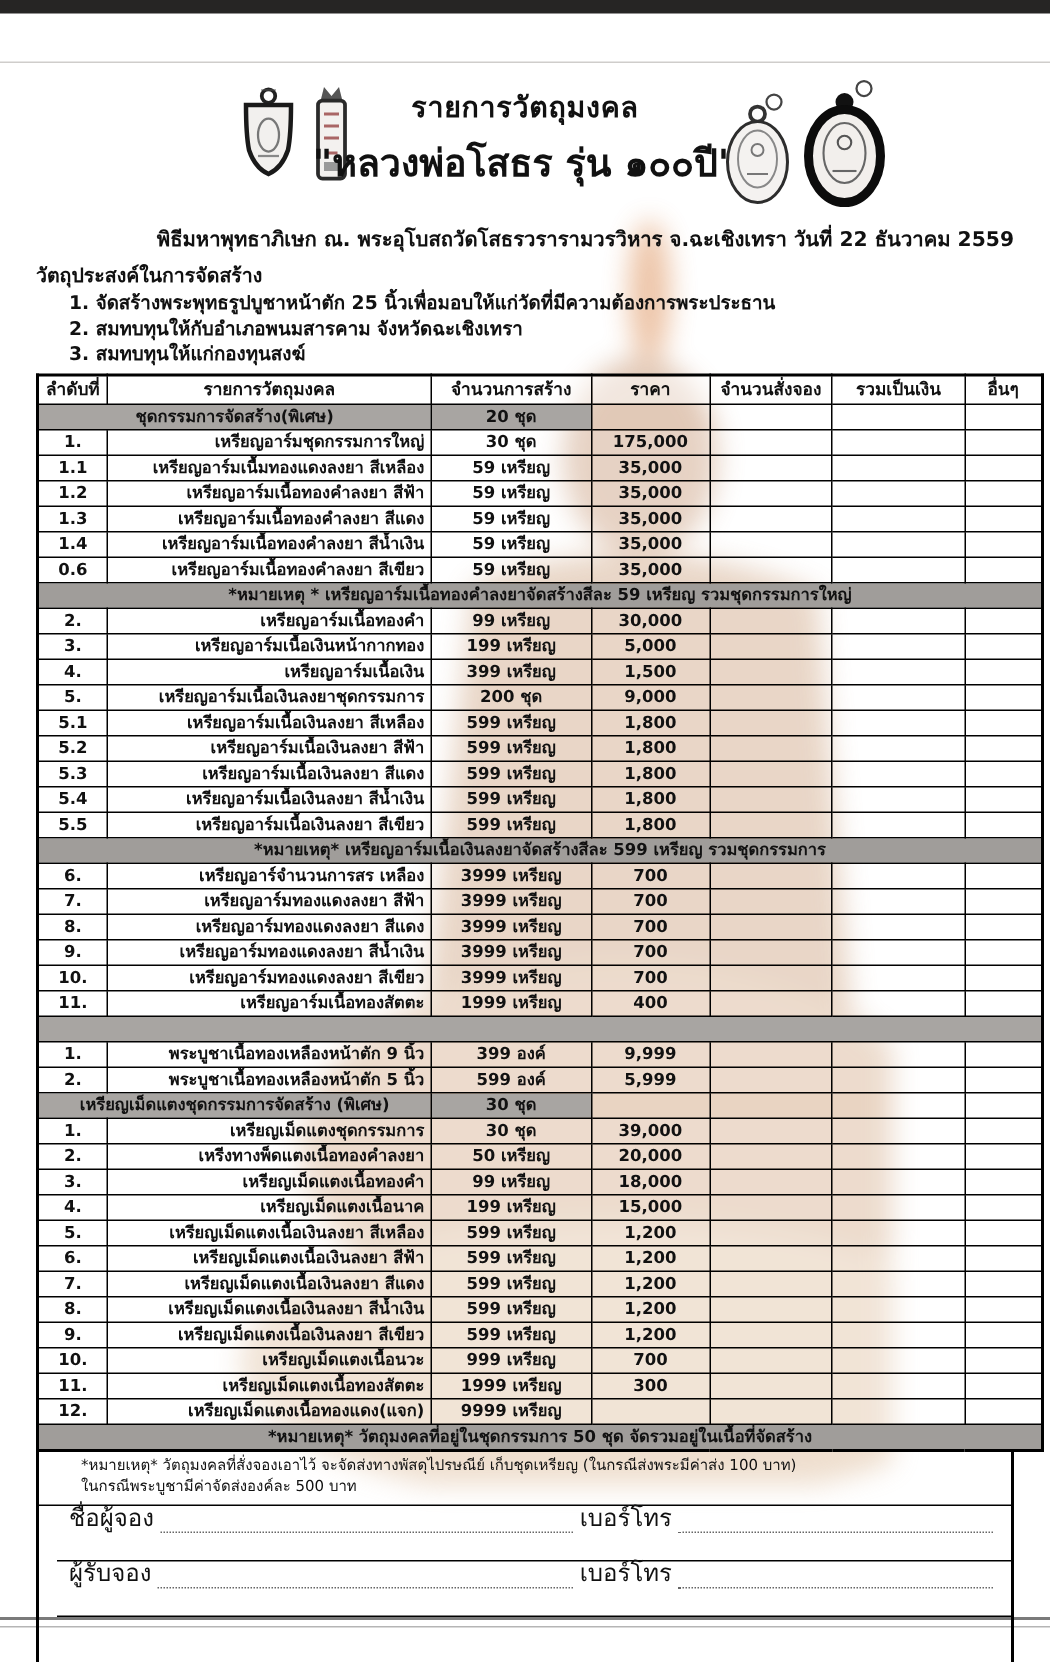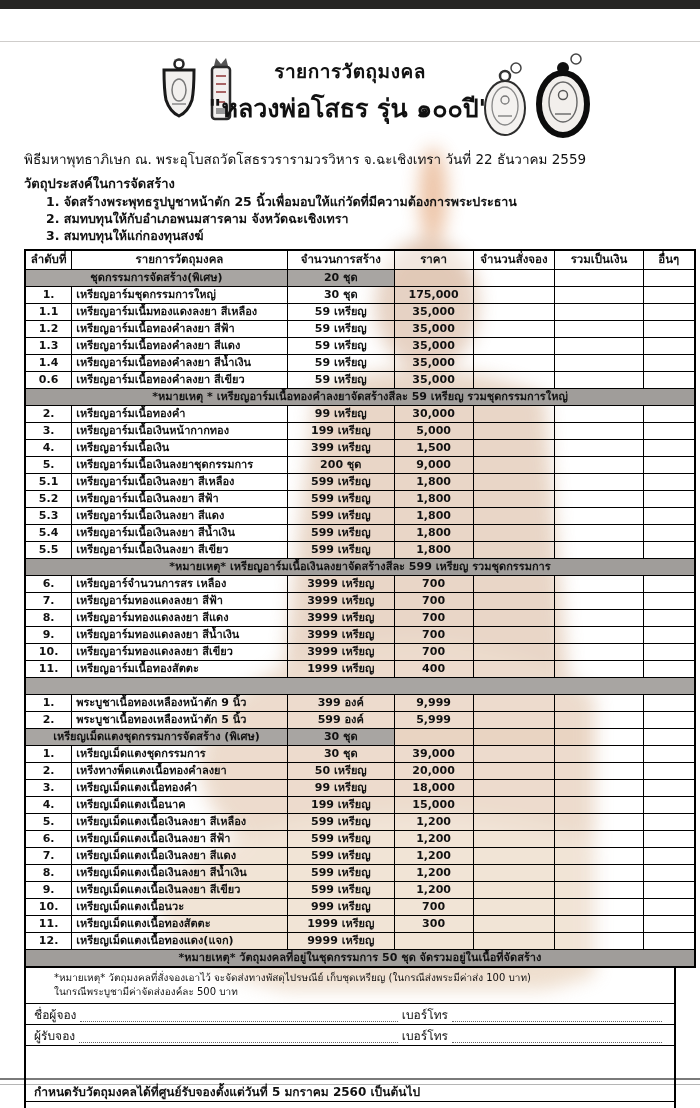--- a/index.html
+++ b/index.html
@@ -20,42 +20,42 @@
 
   .page{position:absolute;left:24px;top:50px;width:652px;z-index:1;}
 
   
   .hdr{position:relative;height:96px;}
   .hdr-center{position:absolute;left:120px;right:120px;top:6px;text-align:center;}
   .title{font-size:19px;font-weight:bold;letter-spacing:.5px;}
   .subtitle{font-size:25px;font-weight:bold;margin-top:2px;}
   .amulets-left{position:absolute;left:136px;top:6px;display:flex;align-items:flex-start;gap:8px;}
   .amulets-right{position:absolute;right:86px;top:2px;display:flex;align-items:flex-end;gap:8px;}
-  .ceremony{text-align:left;font-size:13.5px;font-weight:normal;margin-top:2px;}
+  .ceremony{text-align:right;font-size:13.5px;font-weight:bold;margin-top:2px;}
   .purpose{margin-top:3px;}
   .purpose-h{font-size:13px;font-weight:bold;}
   .purpose-i{font-size:12.5px;font-weight:bold;margin-left:22px;line-height:1.35;}
 
   
   table.order{border-collapse:collapse;width:672px;margin-top:4px;table-layout:fixed;
     border:2px solid #000;background:transparent;}
   table.order th,table.order td{border:1px solid #000;padding:0 4px;height:16px;
     font-size:11px;font-weight:bold;line-height:1;overflow:hidden;white-space:nowrap;}
   table.order th{text-align:center;font-size:11.5px;height:18px;background:rgba(255,255,255,.55);}
   td.c{text-align:center;}
-  td.item-cell{text-align:left;padding-left:7px;}
+  td.item-cell{text-align:right;padding-left:7px;}
   tr.section td.gray{background:#a8a5a2;text-align:center;}
   td.note-cell{background:#a09d9a;text-align:center;}
   td.sep-cell{background:#a8a5a2;height:9px;}
   tr.item td{background:rgba(255,255,255,.18);}
 
   
   .footer{border:2px solid #000;border-top:none;width:648px;}
   .fnote{border-bottom:1px solid #000;padding:3px 4px 3px 28px;font-size:10px;line-height:1.45;font-weight:normal;}
-  .frow{border-bottom:1px solid #000;display:flex;align-items:flex-end;padding:3px 8px 0 8px;font-size:12px;height:17px;}
+  .frow{border-bottom:1px solid #000;display:flex;align-items:flex-end;padding:3px 8px 16px 8px;font-size:16px;height:17px;margin-left:12px;}
   .frow .lbl{font-weight:normal;white-space:nowrap;}
   .frow .fill{flex:1;border-bottom:1.5px dotted #666;margin:0 4px 2px 4px;height:1px;}
   .frow .fill.short{flex:0 0 210px;}
   .fbold{border-bottom:1px solid #000;padding:4px 8px;font-size:12px;font-weight:bold;height:15px;margin-top:32px;}
   .fbold.last{border-bottom:none;}
 </style>
 </head>
 <body>
 
 <div class="scan-top"></div>

